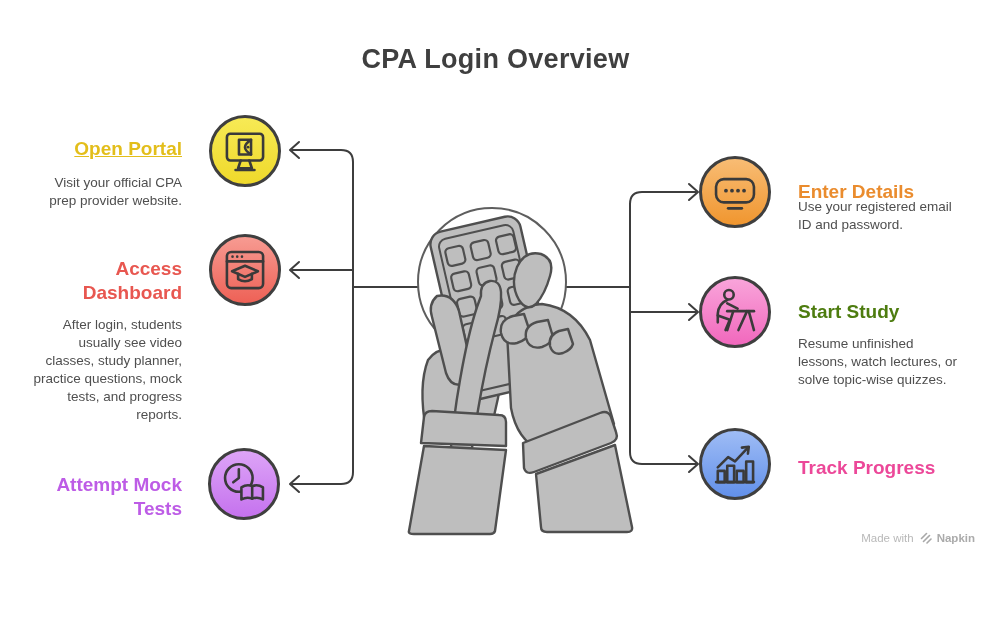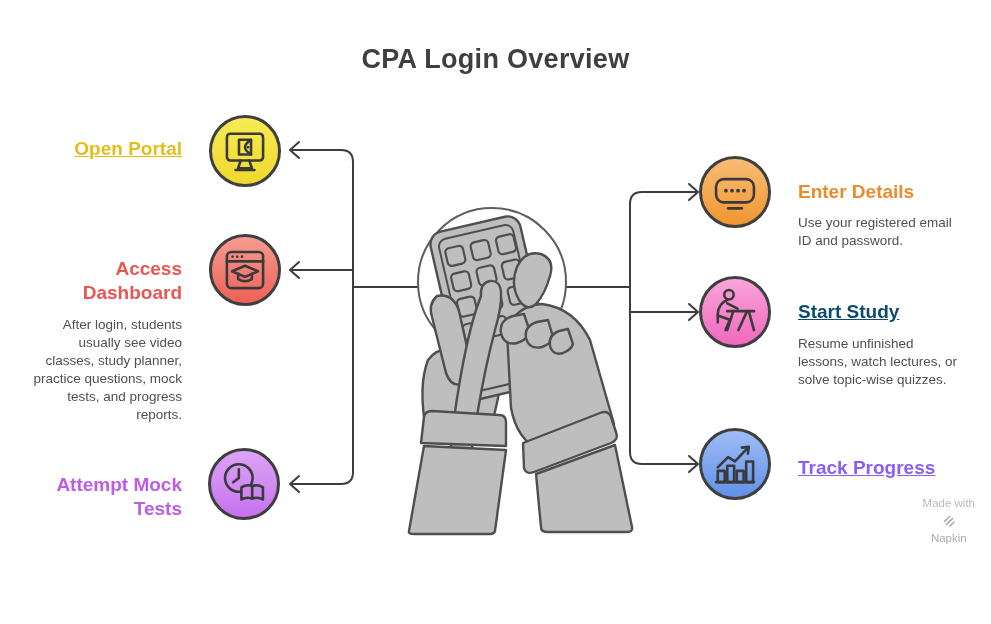--- a/index.html
+++ b/index.html
@@ -27,28 +27,28 @@
   
   .tt-l1{left:0;top:137px;width:182px}
   .tt-l2{left:52px;top:257px;width:130px}
   .tt-l3{left:42px;top:473px;width:140px}
   .ds-l1{left:32px;top:174px;width:150px}
   .ds-l2{left:30px;top:316px;width:152px}
   .ds-l3{left:42px;top:533px;width:140px}
   .tt-r1{left:798px;top:180px;width:190px}
   .tt-r2{left:798px;top:300px;width:190px}
   .tt-r3{left:798px;top:456px;width:190px}
-  .ds-r1{left:798px;top:214px;width:155px}
+  .ds-r1{left:798px;top:198px;width:155px}
   .ds-r2{left:798px;top:335px;width:160px}
   .ds-r3{left:798px;top:491px;width:158px}
   .foot {
     position:absolute; right:16px; bottom:12px; display:flex; align-items:center;
-    gap:5px; font-size:11.5px; color:#B9B9B9;flex-direction:column;
-  }
-  .foot .brand { color:#ABABAB; font-weight:400; }
+    gap:5px; font-size:11.5px; color:#B9B9B9;
+  }
+  .foot .brand { color:#ABABAB; font-weight:700; }
 </style>
 </head>
 <body>
 
 <div id="canvas">
 
   <h1 class="page-title">CPA Login Overview</h1>
 
   <svg class="conn-layer" viewBox="0 0 991 624">
     <g stroke="#3D3D3D" stroke-width="2" fill="none" stroke-linecap="round" stroke-linejoin="round">
@@ -113,20 +113,21 @@
     <svg class="glyph" viewBox="0 0 72 72" fill="none" stroke="#3A3A3A" stroke-width="3" stroke-linecap="round" stroke-linejoin="round" aria-label="monitor-open-door-icon">
       <rect x="15" y="16" width="42" height="31" rx="4"></rect>
       <path d="M31 47 L28 56 H44 L41 47"></path>
       <path d="M25 58 H47"></path>
       <path d="M29 23 H43 V40 H29 Z"></path>
       <path d="M43 23 Q36 27.5 36 31.5 Q36 35.5 43 40"></path>
       <circle cx="39.5" cy="31.5" r="1.6" fill="#3A3A3A" stroke="none"></circle>
     </svg>
   </div>
   <h2 class="t ra tt-l1" style="color: rgb(227, 190, 27); text-decoration: underline;">Open Portal</h2>
+  <p class="d ra ds-l1">Visit your official CPA prep provider website.</p>
 
   <div class="circle ic-l2" style="background: linear-gradient(rgb(247, 155, 146) 0%, rgb(238, 97, 86) 100%);">
     <svg class="glyph" viewBox="0 0 72 72" fill="none" stroke="#3A3A3A" stroke-width="3" stroke-linecap="round" stroke-linejoin="round" aria-label="browser-graduation-cap-icon">
       <rect x="15" y="15" width="42" height="42" rx="5"></rect>
       <path d="M15 26 H57"></path>
       <circle cx="21.5" cy="20.5" r="1.5" fill="#3A3A3A" stroke="none"></circle>
       <circle cx="27" cy="20.5" r="1.5" fill="#3A3A3A" stroke="none"></circle>
       <circle cx="32.5" cy="20.5" r="1.5" fill="#3A3A3A" stroke="none"></circle>
       <path d="M36 31 L51 37.5 L36 44 L21 37.5 Z"></path>
       <path d="M28 40.5 V46.5 Q36 51.5 44 46.5 V40.5"></path>
@@ -163,35 +164,35 @@
       <circle cx="29" cy="16" r="5.5"></circle>
       <path d="M27 22 Q17 26 16 38 L16 48"></path>
       <path d="M27 26 L39 32"></path>
       <path d="M16 40 L30 45 L25 57"></path>
       <path d="M27 35 H58"></path>
       <path d="M34 35 L27 57"></path>
       <path d="M52 35 L58 57"></path>
       <path d="M50 35 L40 57"></path>
     </svg>
   </div>
-  <h2 class="t tt-r2" style="color: #0c4a6e; text-decoration: underline;">Start Study</h2>
+  <h2 class="t tt-r2" style="color: #4d7c0f;">Start Study</h2>
   <p class="d ds-r2">Resume unfinished lessons, watch lectures, or solve topic-wise quizzes.</p>
 
   <div class="circle ic-r3" style="background: linear-gradient(rgb(158, 188, 245) 0%, rgb(98, 144, 234) 100%);">
     <svg class="glyph" viewBox="0 0 72 72" fill="none" stroke="#3A3A3A" stroke-width="3" stroke-linecap="round" stroke-linejoin="round" aria-label="bar-chart-growth-icon">
       <path d="M14 57 H58"></path>
       <rect x="16" y="44" width="8" height="13"></rect>
       <rect x="27" y="38" width="8" height="19"></rect>
       <rect x="38" y="44" width="8" height="13"></rect>
       <rect x="49" y="33" width="8" height="24"></rect>
       <path d="M16 40 L28 28 L36 33 L51 17"></path>
       <path d="M52 16 L44 17 M52 16 L51 24"></path>
     </svg>
   </div>
-  <h2 class="t tt-r3" style="color: #8b5cf6; text-decoration: underline;">Track Progress</h2>
+  <h2 class="t tt-r3" style="color: #ec4899;">Track Progress</h2>
 
   <div class="foot">
     <span>Made with</span>
     <svg width="13" height="13" viewBox="0 0 13 13" fill="none" stroke="#A8A8A8" stroke-width="1.6" stroke-linecap="round">
       <path d="M2.5 7.5 L7.5 2.5 M4.5 10.5 L10.5 4.5 M8 12 L12 8"></path>
     </svg>
     <span class="brand">Napkin</span>
   </div>
 
 </div>

